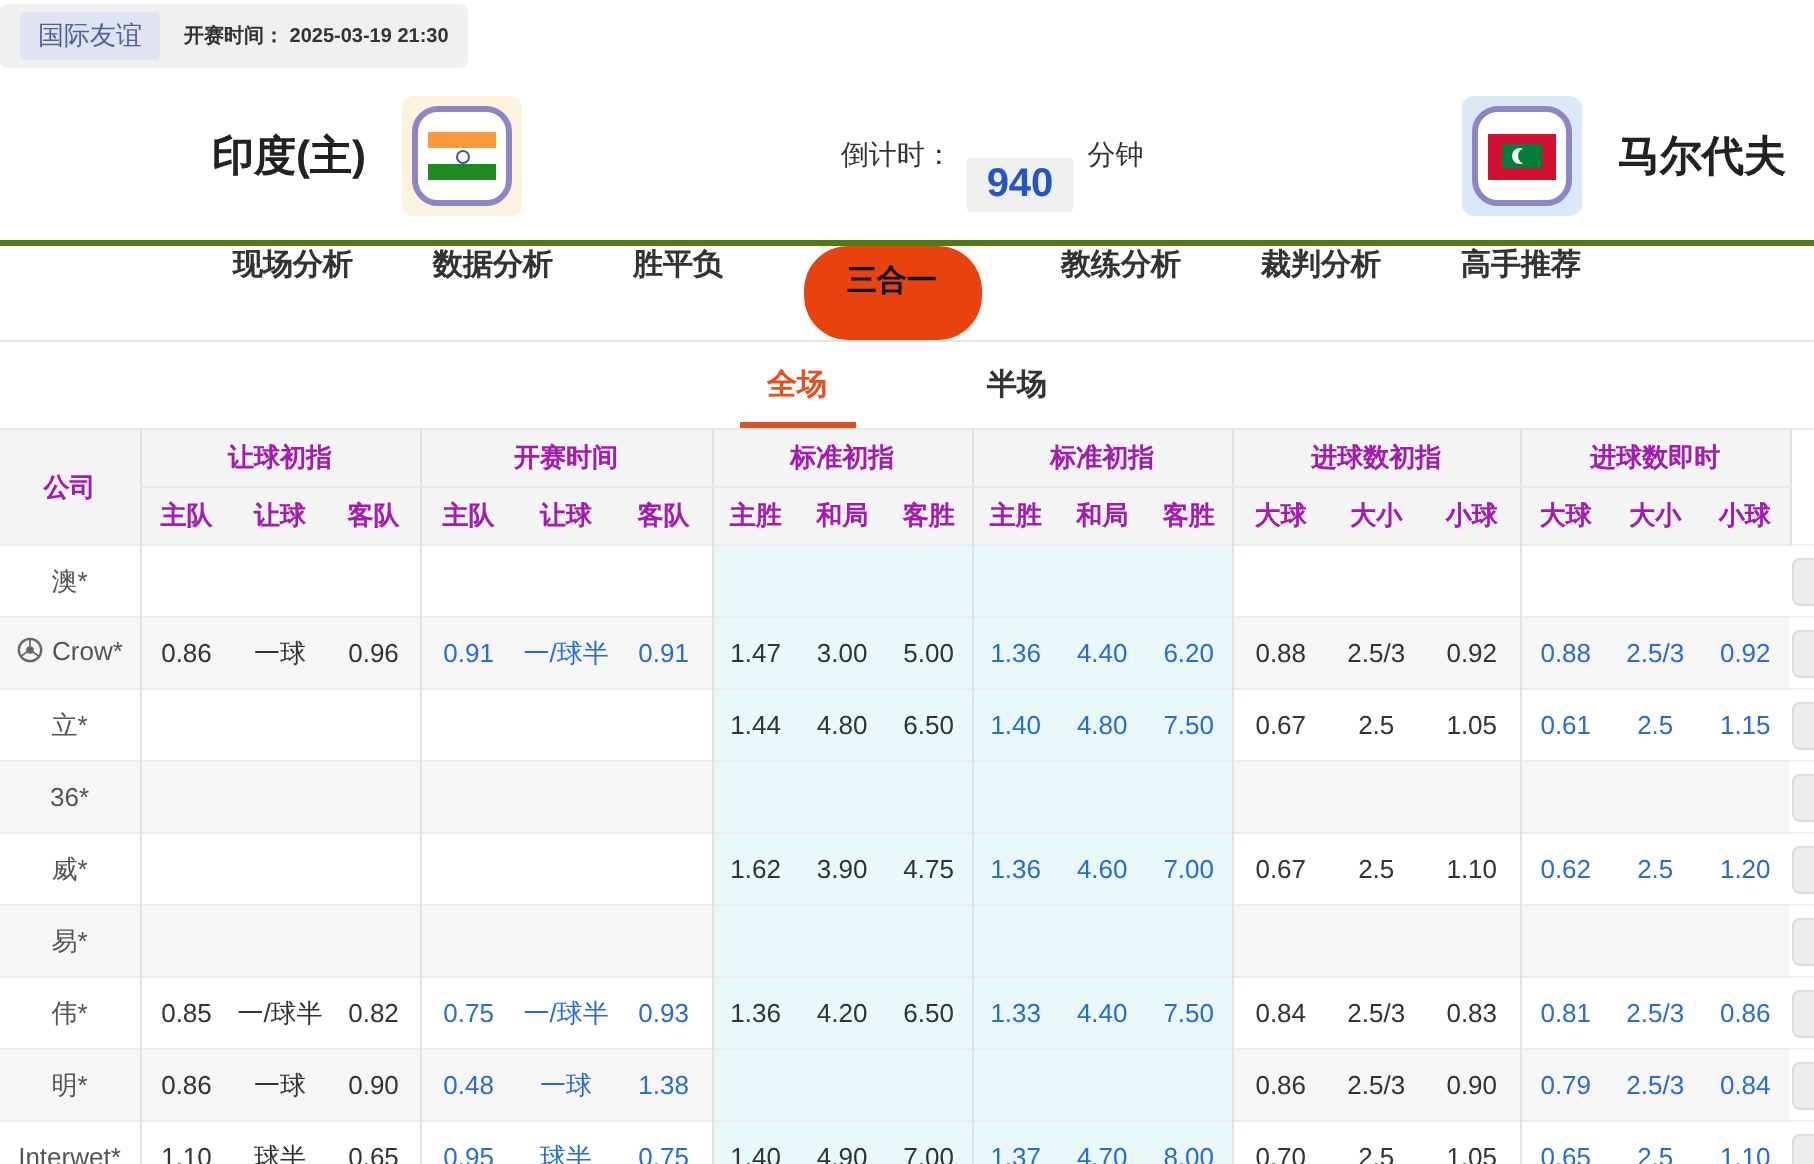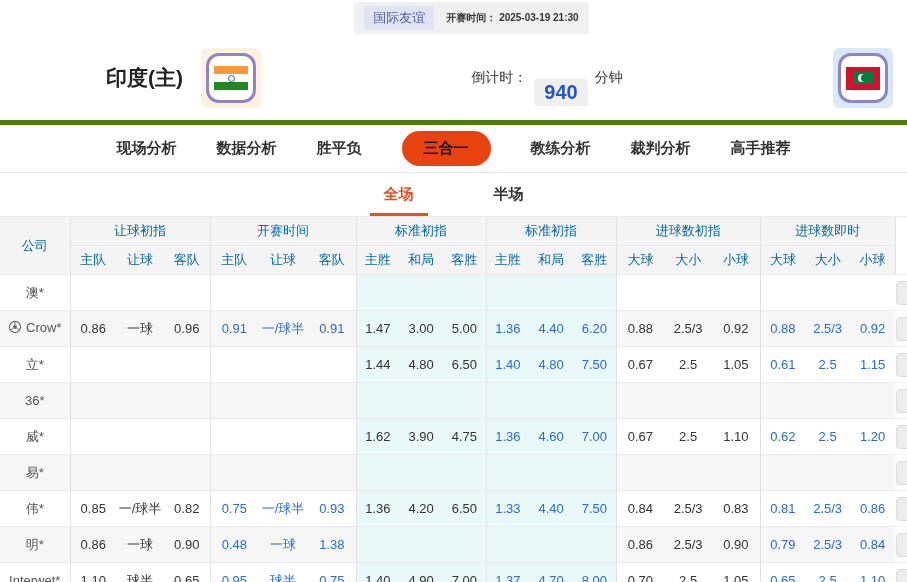--- a/index.html
+++ b/index.html
@@ -1,21 +1,21 @@
 <!DOCTYPE html>
 <html><head>
 <meta charset="utf-8">
 <style>
   html,body{margin:0;padding:0;}
   body{
     width:907px;height:582px;overflow:hidden;background:#fff;
     font-family:"Liberation Sans","DejaVu Sans",sans-serif;color:#333;
   }
   
-  .topbar{height:36px;display:flex;align-items:center;justify-content:center;padding-left:36px;}
+  .topbar{height:36px;display:flex;align-items:center;}
   .match-pill{background:#f0f0f0;border-radius:4px;padding:4px 10px;display:flex;align-items:center;gap:12px;}
   .league-badge{background:#dfe3f2;color:#53629f;font-size:13px;padding:3px 9px;border-radius:3px;}
   .kickoff{font-size:10px;font-weight:bold;color:#333;}
   
   .teams{height:84px;display:flex;align-items:center;justify-content:space-between;padding:0 14px 0 106px;box-sizing:border-box;}
   .team{display:flex;align-items:center;gap:18px;}
   .team-name{font-size:21px;font-weight:bold;color:#222;}
   .flagbox{width:60px;height:60px;display:flex;align-items:center;justify-content:center;border-radius:6px;}
   .flagbox.home{background:#fcf2de;}
   .flagbox.away{background:#d9e9f8;}
@@ -26,32 +26,32 @@
   .fi-white{background:#fff;}
   .fi-green{background:#1f8a1f;}
   .fi-chakra{position:absolute;left:50%;top:50%;width:7px;height:7px;margin:-3.5px 0 0 -3.5px;border:1.5px solid #3f51b5;border-radius:50%;box-sizing:border-box;background:#fff;}
   .flag-mv{width:34px;height:23px;background:#d21034;display:flex;align-items:center;justify-content:center;}
   .mv-green{width:20px;height:12px;background:#007e3a;position:relative;overflow:hidden;}
   .mv-c1{position:absolute;left:5px;top:2px;width:8px;height:8px;border-radius:50%;background:#fff;}
   .mv-c2{position:absolute;left:8px;top:2px;width:8px;height:8px;border-radius:50%;background:#007e3a;}
   .countdown{display:flex;align-items:center;gap:7px;font-size:14px;color:#333;}
   .cd-value{background:#efefef;border-radius:3px;padding:2px 10px;font-size:20px;font-weight:bold;color:#2455c3;margin-top:28px;}
   
-  .nav{height:47px;display:flex;align-items:center;justify-content:center;gap:40px;border-bottom:1px solid #e7e7e7;border-top:5px solid #4d7c0f;}
+  .nav{height:47px;display:flex;justify-content:center;gap:40px;border-bottom:1px solid #e7e7e7;border-top:3px solid #4d7c0f;}
   .nav-item{font-size:15px;font-weight:bold;color:#333;cursor:pointer;}
   .nav-item.active-pill{background:#e8430f;color:#0f172a;padding:8px 22px;border-radius:22px;}
   
   .subtabs{height:43px;display:flex;align-items:stretch;justify-content:center;gap:80px;border-bottom:1px solid #e9e9e9;}
   .subtab{font-size:15px;font-weight:bold;color:#333;display:flex;align-items:center;position:relative;cursor:pointer;}
   .subtab.active{color:#df5322;}
   .subtab.active::after{content:"";position:absolute;left:50%;bottom:0;transform:translateX(-50%);width:58px;height:3px;background:#df5322;}
   
   table{border-collapse:collapse;table-layout:fixed;width:907px;}
   th,td{padding:0;text-align:center;font-size:13px;overflow:hidden;white-space:nowrap;}
-  thead th{background:#f4f4f4;color:#0369a1;font-weight:normal;height:28px;}
+  thead th{background:#f4f4f4;color:#a21caf;font-weight:bold;height:28px;}
   thead th.group{border-bottom:1px solid #e8e8e8;}
   thead th.sliver-h{background:#fff;}
   tbody td{height:35px;color:#333;border-top:1px solid #ececec;}
   tbody tr:nth-child(even) td{background:#f6f6f6;}
   tbody tr:nth-child(odd) td{background:#fff;}
   tbody td.std{background:#e9f8f9 !important;}
   tbody td.live{color:#2a6bcf;}
   .gb{border-left:1px solid #e2e2e2;}
   td.company{color:#555;}
   .cicon{display:inline-block;vertical-align:-2px;margin-right:4px;}
@@ -96,20 +96,21 @@
     <div class="flagbox away">
       <div class="flag-frame">
         <div class="flag-mv">
           <div class="mv-green">
             <div class="mv-c1"></div>
             <div class="mv-c2"></div>
           </div>
         </div>
       </div>
     </div>
+    <span class="team-name">马尔代夫</span>
   </div>
 </div>
 
 <div class="nav">
   <span class="nav-item">现场分析</span>
   <span class="nav-item">数据分析</span>
   <span class="nav-item">胜平负</span>
   <span class="nav-item active-pill">三合一</span>
   <span class="nav-item">教练分析</span>
   <span class="nav-item">裁判分析</span>

